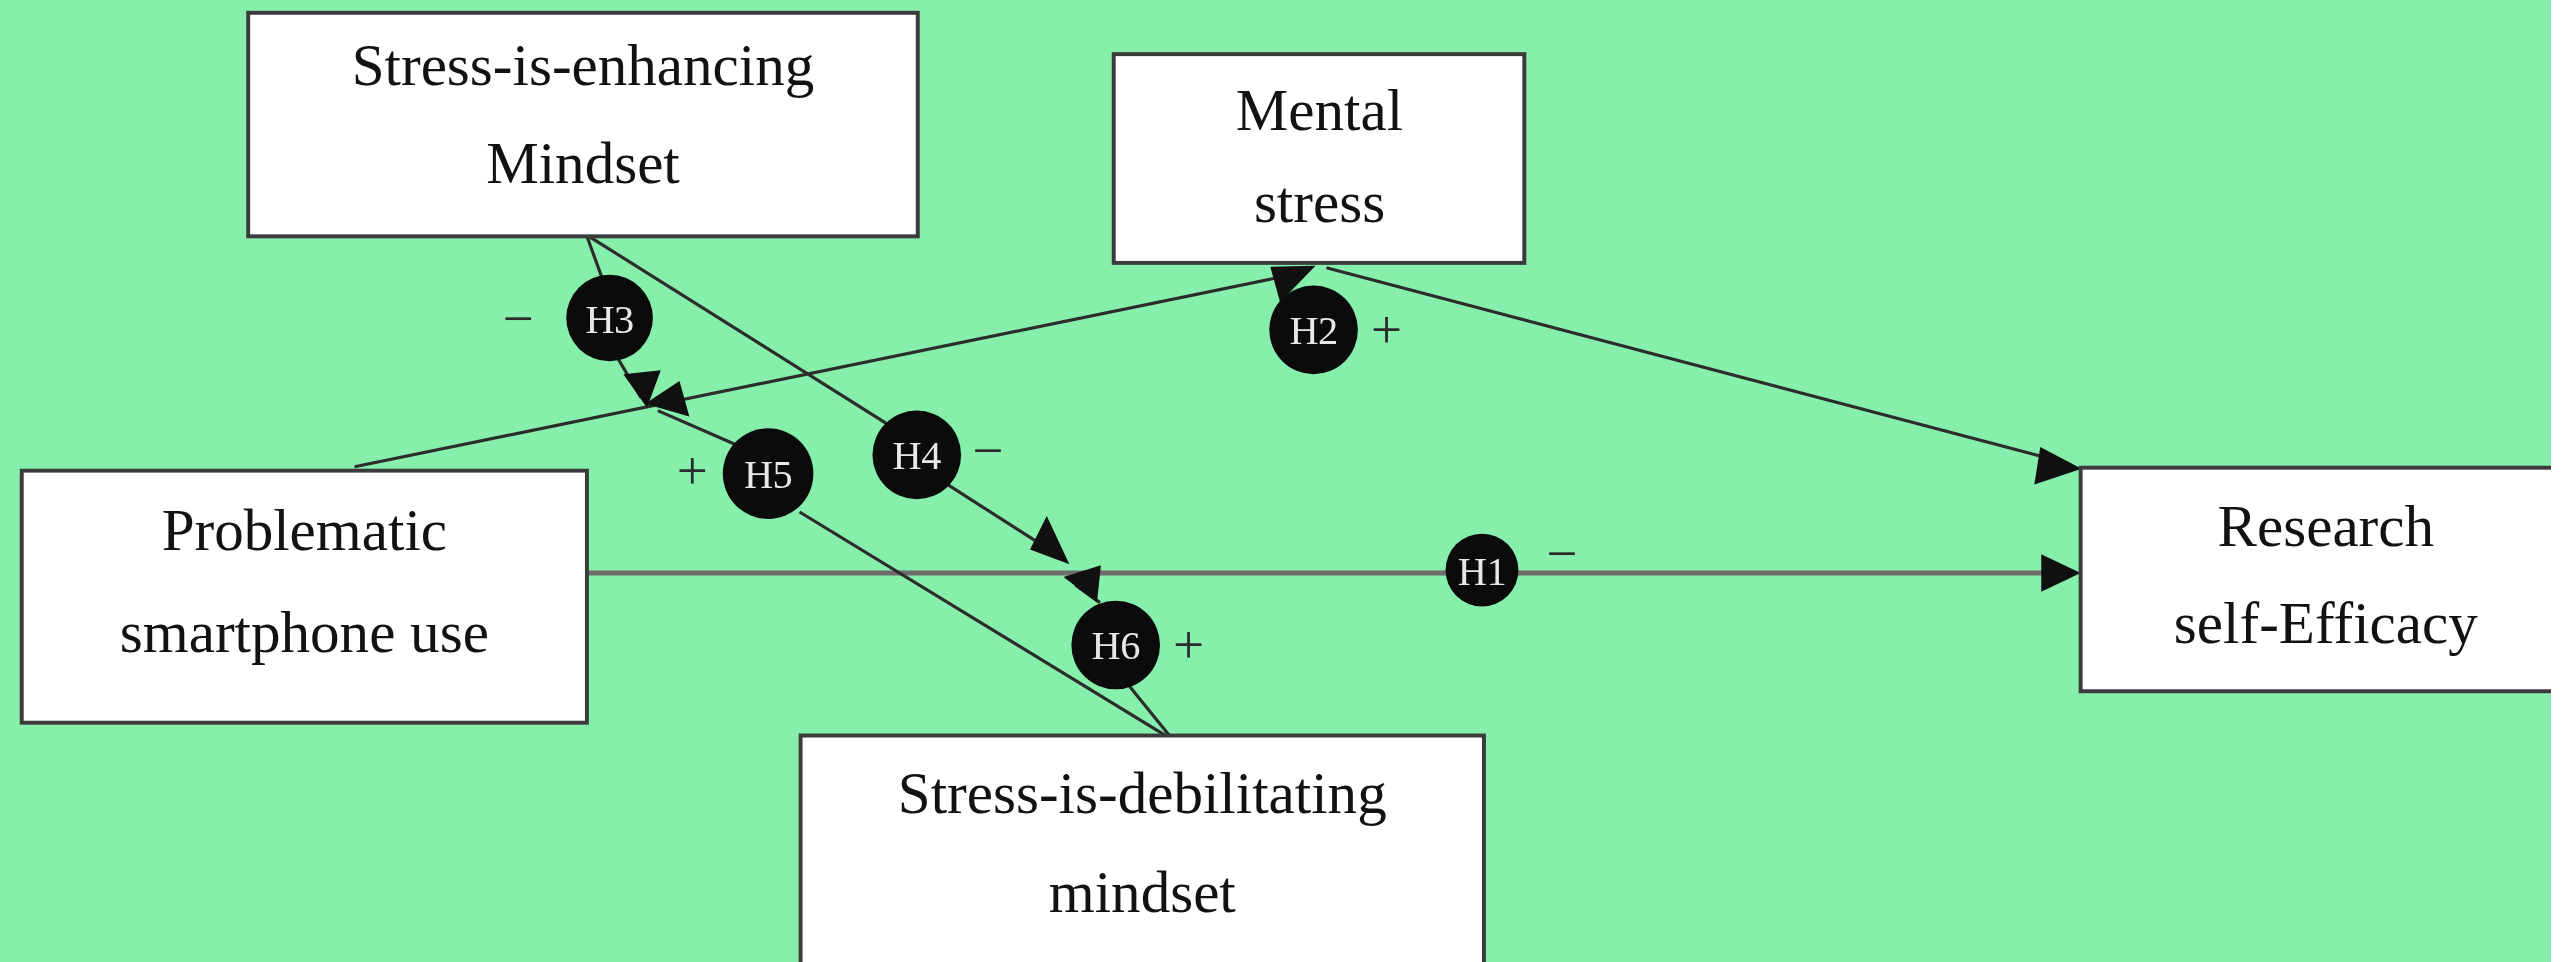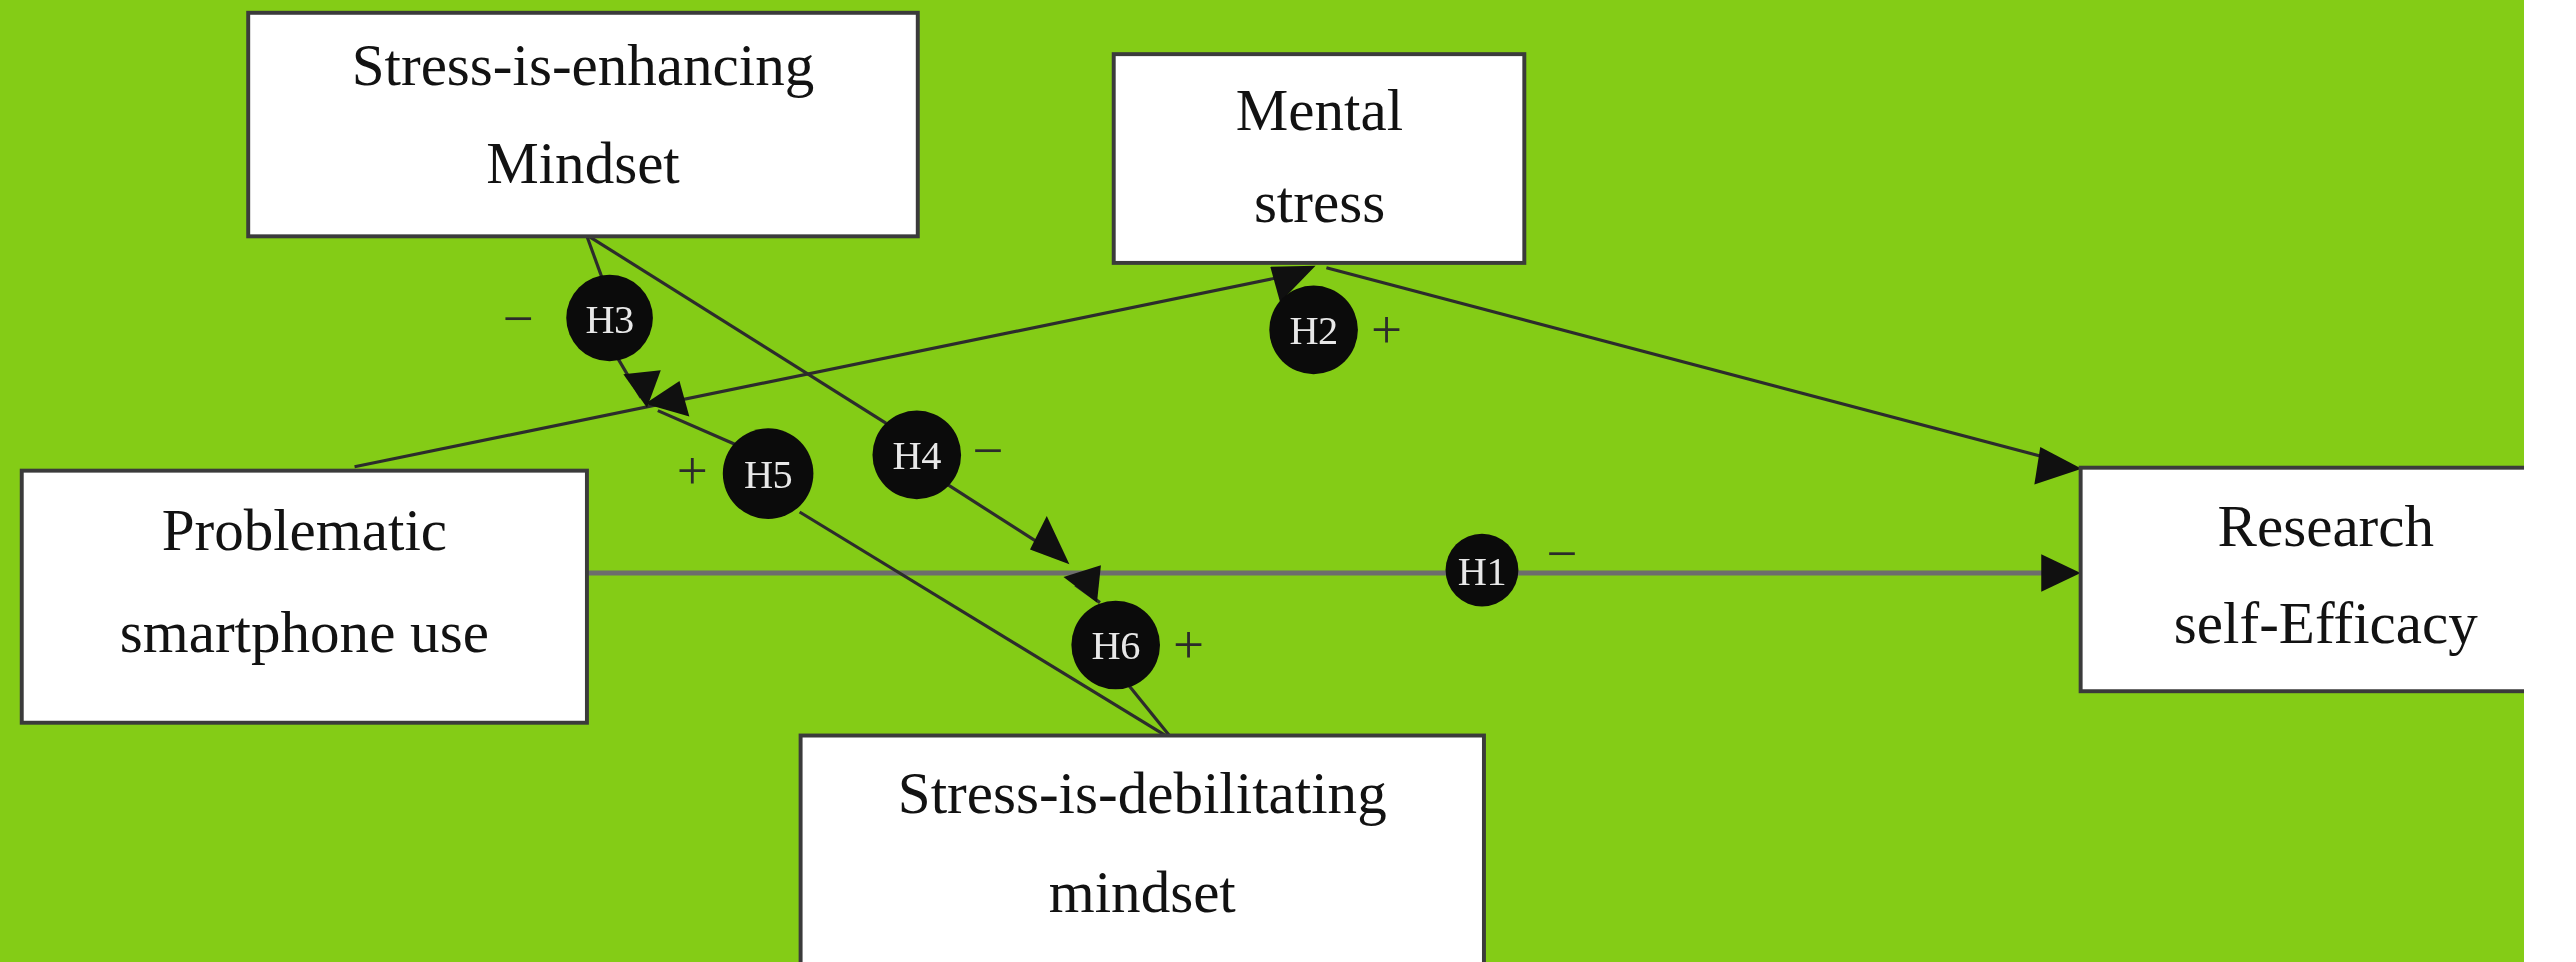--- a/index.html
+++ b/index.html
@@ -8,22 +8,23 @@
     padding: 0;
     background: #ffffff;
   }
   body {
     font-family: "Liberation Serif", "DejaVu Serif", serif;
   }
   #canvas {
     position: relative;
     width: 2524px;
     height: 962px;
-    background: #84cc16;
+    background: #86efac;
     overflow: hidden;
+    padding-left: 27px;
   }
   svg.diagram {
     position: absolute;
     top: 0;
     left: 0;
     width: 2576px;
     height: 962px;
     display: block;
   }
   .node-box {

